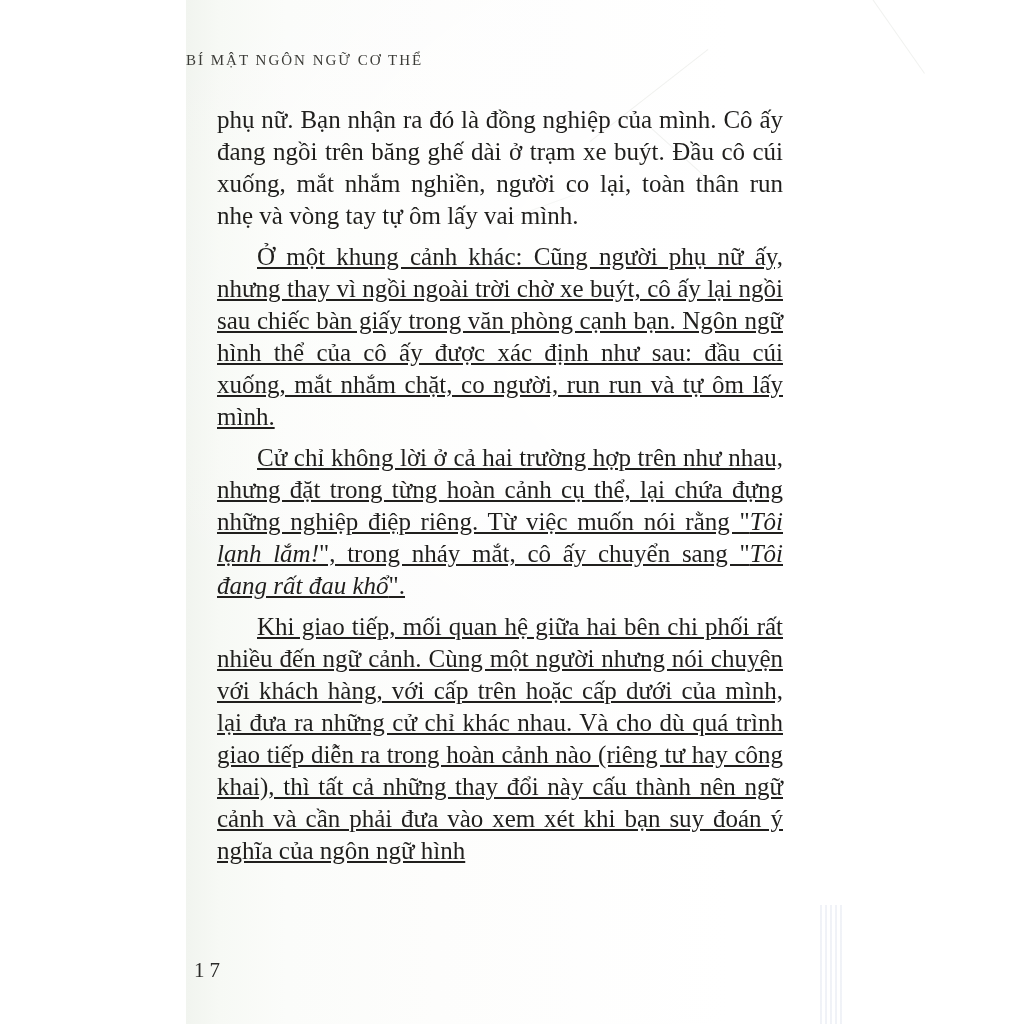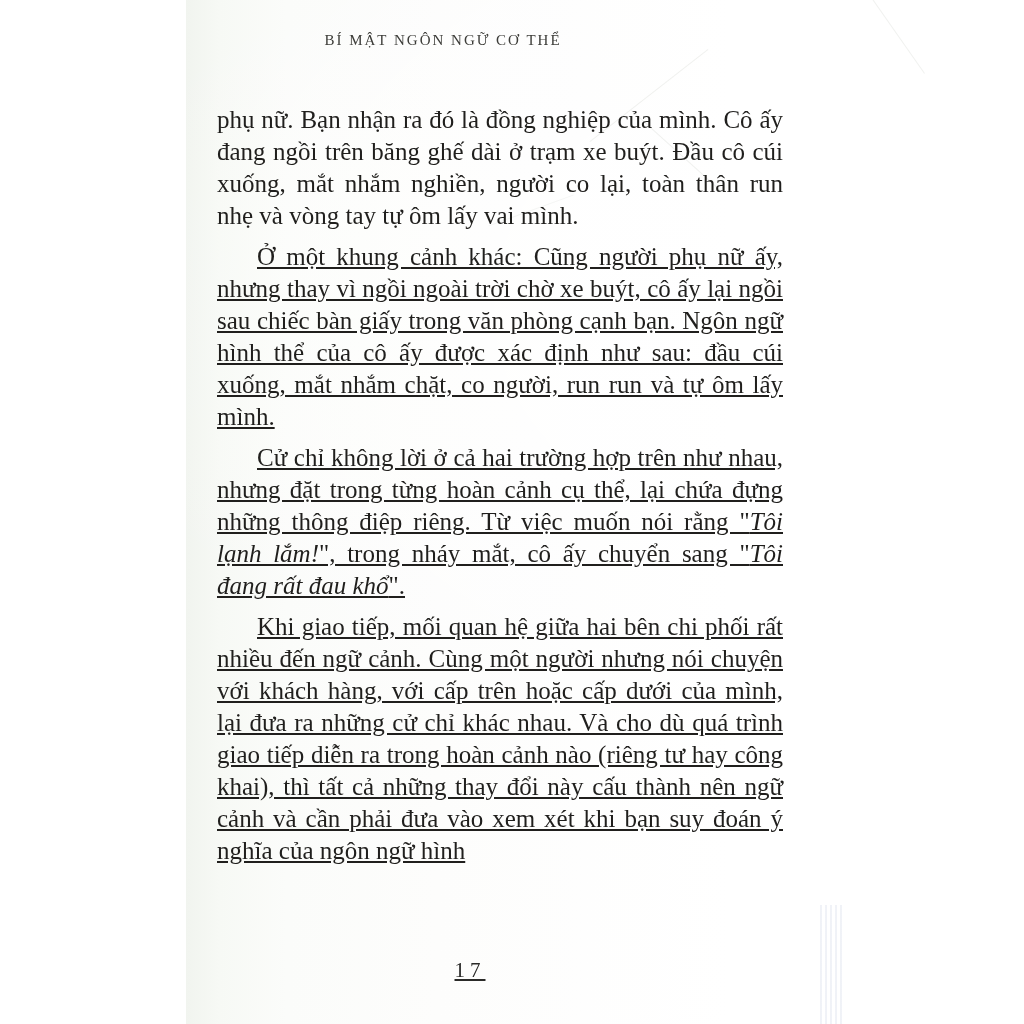--- a/index.html
+++ b/index.html
@@ -20,59 +20,57 @@
   #crease-1{left:388px;top:95px;width:150px;height:1px;transform:rotate(-38deg);}
   #crease-2{left:430px;top:150px;width:120px;height:1px;transform:rotate(42deg);}
   #crease-3{left:652px;top:28px;width:110px;height:1px;transform:rotate(55deg);}
   #crease-4{left:300px;top:210px;width:90px;height:1px;transform:rotate(-20deg);background:rgba(130,138,125,0.08);}
   #spine-streaks{
     position:absolute;left:634px;top:905px;width:22px;height:119px;
     background:repeating-linear-gradient(90deg,rgba(150,165,200,0.14) 0 2px,rgba(255,255,255,0) 2px 5px);
     pointer-events:none;
   }
   #running-head{
-    position:absolute;left:0;top:32px;width:514px;
-    text-align:center;
+    position:absolute;left:0;top:52px;width:514px;
+    text-align:left;
     font-size:15px;letter-spacing:2px;
     color:#3c3c38;
     white-space:nowrap;
   }
   #text-block{
     position:absolute;left:31px;top:104px;width:566px;
     font-size:25px;line-height:32px;
     color:#201f1d;
     text-align:justify;
   }
   #text-block p{margin:0 0 9px 0;}
   #text-block p.indent{text-indent:40px;text-decoration:underline;}
   #text-block .it{font-style:italic;}
   #page-number{
-    position:absolute;left:0;top:958px;width:568px;
-    text-align:center;
+    position:absolute;left:8px;top:958px;width:568px;
     font-size:21px;letter-spacing:5px;
     color:#2a2a28;
-    text-decoration:underline;
   }
 </style>
 </head>
 <body>
 
 <div id="stage">
   <div id="book-page">
 
     <div class="crease" id="crease-1"></div>
     <div class="crease" id="crease-2"></div>
     <div class="crease" id="crease-3"></div>
     <div class="crease" id="crease-4"></div>
     <div id="spine-streaks"></div>
 
     <div id="running-head">BÍ MẬT NGÔN NGỮ CƠ THỂ</div>
 
     <div id="text-block">
         <p class=""><span>phụ nữ. Bạn nhận ra đó là đồng nghiệp của mình. Cô ấy đang ngồi trên băng ghế dài ở trạm xe buýt. Đầu cô cúi xuống, mắt nhắm nghiền, người co lại, toàn thân run nhẹ và vòng tay tự ôm lấy vai mình.</span></p>
         <p class="indent"><span>Ở một khung cảnh khác: Cũng người phụ nữ ấy, nhưng thay vì ngồi ngoài trời chờ xe buýt, cô ấy lại ngồi sau chiếc bàn giấy trong văn phòng cạnh bạn. Ngôn ngữ hình thể của cô ấy được xác định như sau: đầu cúi xuống, mắt nhắm chặt, co người, run run và tự ôm lấy mình.</span></p>
-        <p class="indent"><span>Cử chỉ không lời ở cả hai trường hợp trên như nhau, nhưng đặt trong từng hoàn cảnh cụ thể, lại chứa đựng những thông điệp riêng. Từ việc muốn nói rằng "</span><span class="it">Tôi lạnh lắm!</span><span>", trong nháy mắt, cô ấy chuyển sang "</span><span class="it">Tôi đang rất đau khổ</span><span>".</span></p>
+        <p class="indent"><span>Cử chỉ không lời ở cả hai trường hợp trên như nhau, nhưng đặt trong từng hoàn cảnh cụ thể, lại chứa đựng những nghiệp điệp riêng. Từ việc muốn nói rằng "</span><span class="it">Tôi lạnh lắm!</span><span>", trong nháy mắt, cô ấy chuyển sang "</span><span class="it">Tôi đang rất đau khổ</span><span>".</span></p>
         <p class="indent"><span>Khi giao tiếp, mối quan hệ giữa hai bên chi phối rất nhiều đến ngữ cảnh. Cùng một người nhưng nói chuyện với khách hàng, với cấp trên hoặc cấp dưới của mình, lại đưa ra những cử chỉ khác nhau. Và cho dù quá trình giao tiếp diễn ra trong hoàn cảnh nào (riêng tư hay công khai), thì tất cả những thay đổi này cấu thành nên ngữ cảnh và cần phải đưa vào xem xét khi bạn suy đoán ý nghĩa của ngôn ngữ hình</span></p>
       </div>
 
     <div id="page-number">17</div>
   </div>
 </div>
 
 </body></html>

